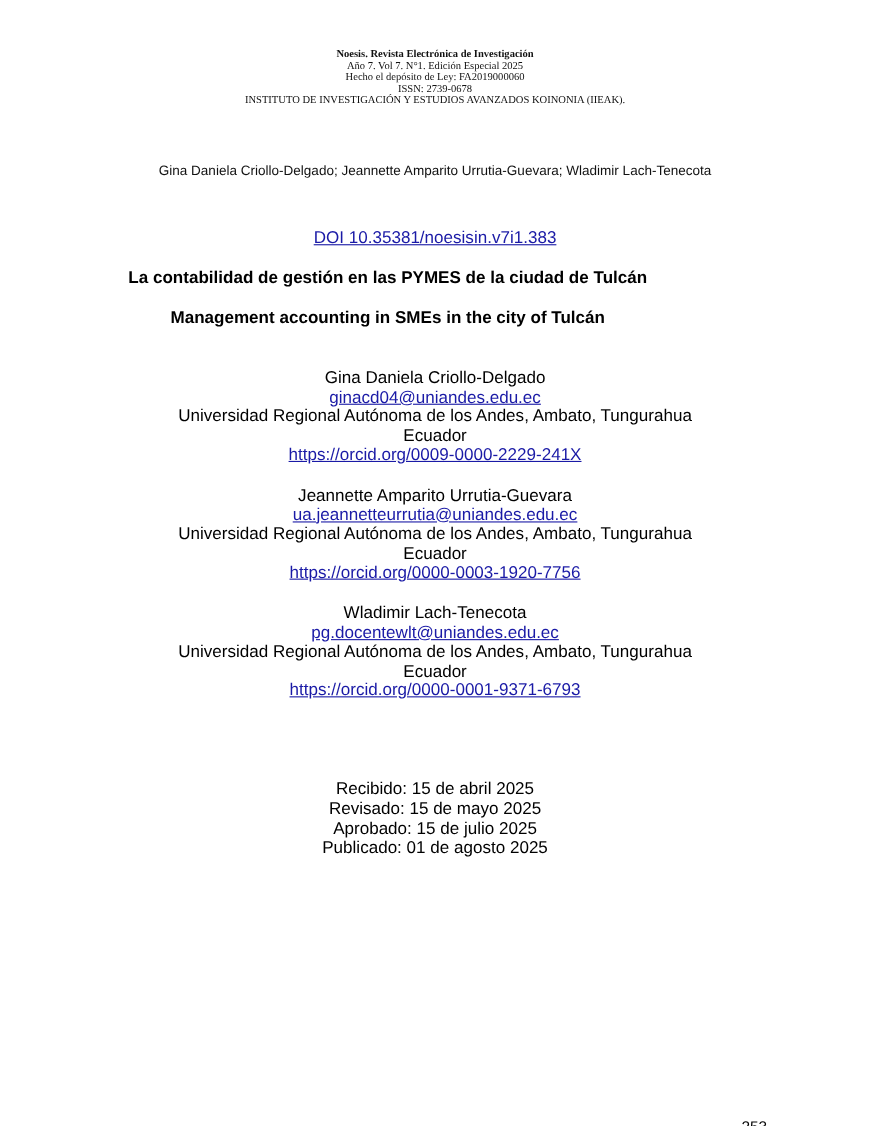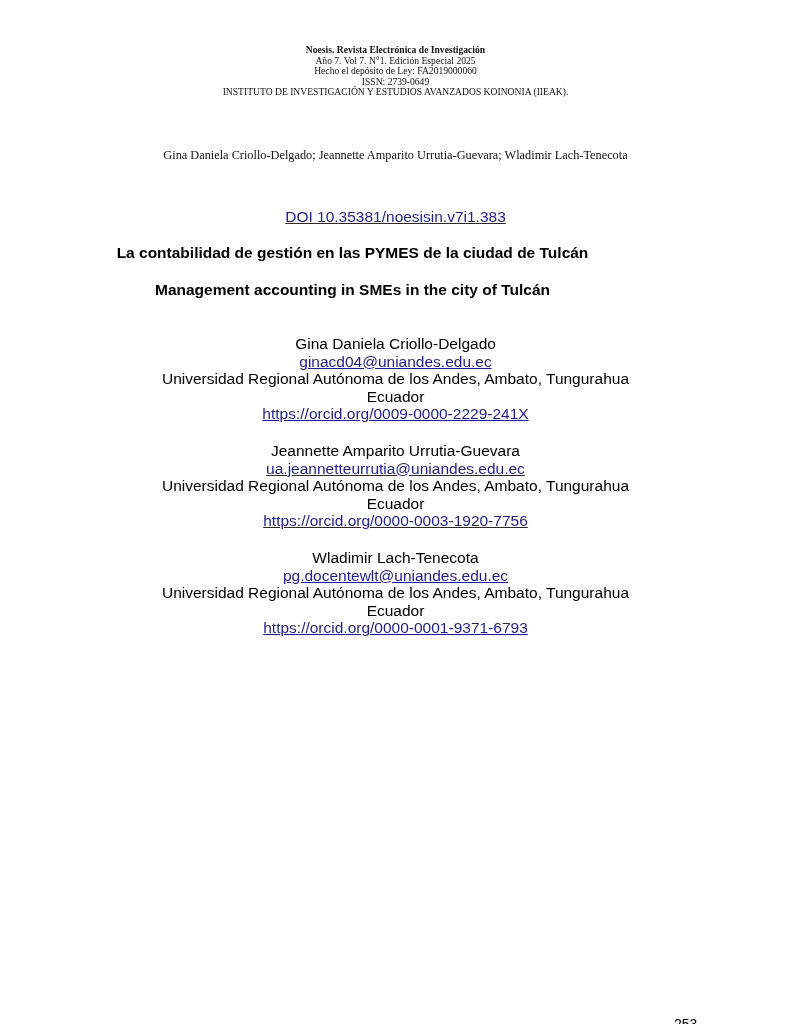--- a/index.html
+++ b/index.html
@@ -6,21 +6,21 @@
     body { width: 791px; height: 1024px; position: relative; overflow: hidden; color: #000; }
     .page { position: absolute; left: 0; top: 0; width: 791px; height: 1024px; }
     .journal-header {
       position: absolute; left: 0; width: 791px; top: 45px;
       text-align: center; font-family: "Liberation Serif", "DejaVu Serif", serif;
       font-size: 9.6px; line-height: 10.6px; color: #111;
     }
     .journal-header .jname { font-weight: bold; }
     .running-authors {
       position: absolute; left: 0; width: 791px; top: 148px; text-align: center;
-      font-family: Liberation Serif, serif; font-size: 12.3px; color: #111;
+      font-family: Liberation Sans, sans-serif; font-size: 12.3px; color: #111;
     }
     .sans { font-family: "Liberation Sans", "DejaVu Sans", sans-serif; }
     .doi {
       position: absolute; left: 0; width: 791px; top: 208px; text-align: center;
       font-size: 15.5px;
     }
     a, .link { color: #1a1aa6; text-decoration: underline; }
     .title-es, .title-en {
       position: absolute; left: 0; width: 705px; text-align: center;
       font-weight: bold; font-size: 15.5px;
@@ -42,21 +42,21 @@
   </style>
 </head>
 <body>
 
 <div class="page">
 
   <div class="journal-header">
     <div class="jname">Noesis. Revista Electrónica de Investigación</div>
     <div>Año 7. Vol 7. N°1. Edición Especial 2025</div>
     <div>Hecho el depósito de Ley: FA2019000060</div>
-    <div>ISSN: 2739-0649</div>
+    <div>ISSN: 2739-0678</div>
     <div>INSTITUTO DE INVESTIGACIÓN Y ESTUDIOS AVANZADOS KOINONIA (IIEAK).</div>
   </div>
 
   <div class="running-authors">Gina Daniela Criollo-Delgado; Jeannette Amparito Urrutia-Guevara; Wladimir Lach-Tenecota</div>
 
   <div class="doi sans">
     <span class="link">DOI 10.35381/noesisin.v7i1.383</span>
   </div>
 
   <div class="title-es sans">La contabilidad de gestión en las PYMES de la ciudad de Tulcán</div>
@@ -79,16 +79,22 @@
   </div>
 
   <div class="author-block sans" style="top:549px;">
     <div>Wladimir Lach-Tenecota</div>
     <div><span class="link">pg.docentewlt@uniandes.edu.ec</span></div>
     <div>Universidad Regional Autónoma de los Andes, Ambato, Tungurahua</div>
     <div>Ecuador</div>
     <div><span class="link">https://orcid.org/0000-0001-9371-6793</span></div>
   </div>
 
+  <div class="dates sans">
+    <div>Recibido: 15 de abril 2025</div>
+    <div>Revisado: 15 de mayo 2025</div>
+    <div>Aprobado: 15 de julio 2025</div>
+    <div>Publicado: 01 de agosto 2025</div>
+  </div>
 
   <div class="page-number sans">253</div>
 
 </div>
 
 </body></html>

